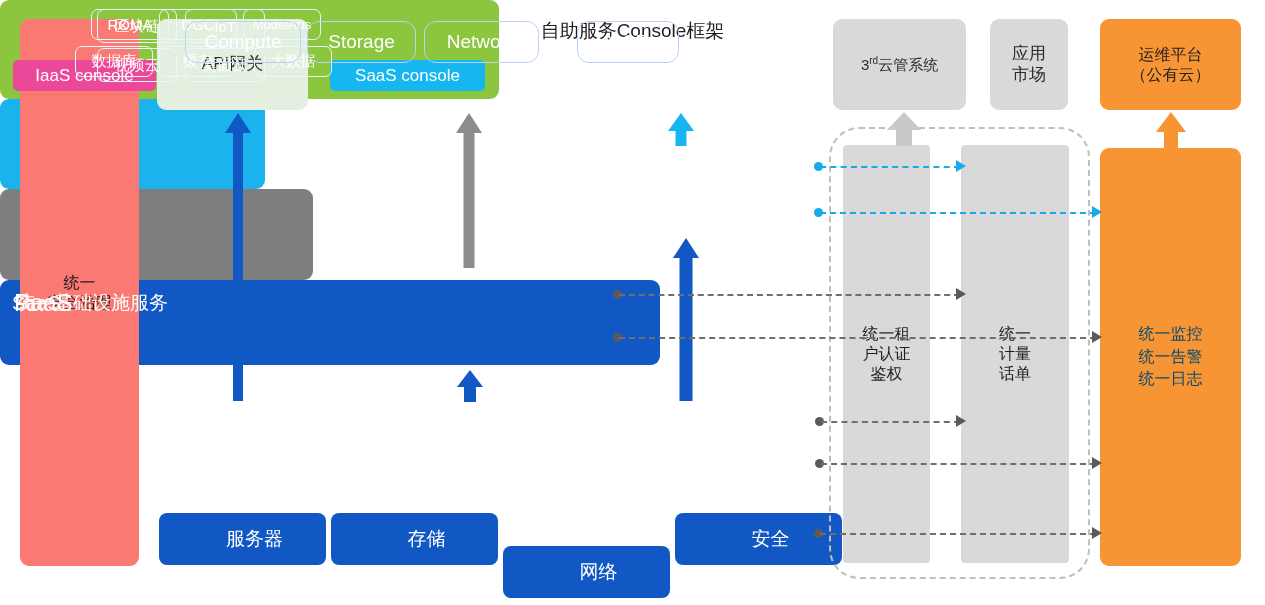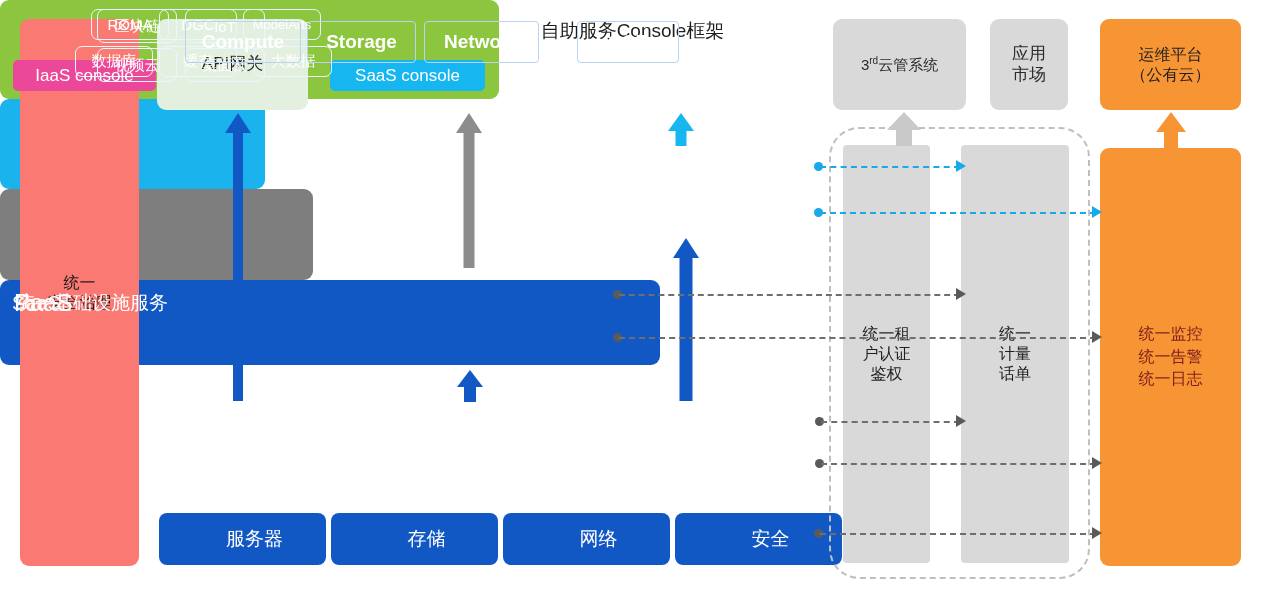--- a/index.html
+++ b/index.html
@@ -45,47 +45,47 @@
   #p-roma{left:91px;top:9px;width:76px;height:29px;}
   #p-dgc{left:159px;top:9px;width:76px;height:29px;}
   #p-modelarts{left:243px;top:9px;width:76px;height:29px;font-size:13px;}
   #p-db{left:75px;top:46px;width:76px;height:29px;}
   #p-cache{left:159px;top:46px;width:76px;height:29px;}
   #p-bigdata{left:254px;top:46px;width:76px;height:29px;}
 
   
   #infra{left:159px;top:401px;width:660px;height:85px;background:#1158C4;border-radius:9px;display:block;}
   #infra .lbl{position:absolute;left:16px;top:50%;transform:translateY(-50%);font-size:19px;color:#fff;}
-  .ipill{position:absolute;top:21px;height:40px;border:1.6px solid #b9d3f4;border-radius:4px;
-         display:flex;align-items:center;justify-content:center;color:#fff;font-size:19px;font-weight:bold;}
+  .ipill{position:absolute;top:21px;height:40px;border:1.6px solid #b9d3f4;border-radius:12px;
+         display:flex;align-items:center;justify-content:center;color:#fff;font-size:19px;}
   #i-compute{left:185px;width:114px;}
   #i-storage{left:307px;width:107px;}
   #i-network{left:424px;width:113px;}
   #i-cce{left:545px;width:100px;margin-left:32px;}
 
   
   .res{position:absolute;top:513px;height:52px;background:#1158C4;color:#fff;font-size:19px;
        border-radius:8px;display:flex;align-items:center;justify-content:center;padding-left:24px;}
   #res0{left:159px;width:143px;}
   #res1{left:331px;width:143px;}
-  #res2{left:503px;width:143px;}
+  #res2{left:503px;width:143px;margin-top:33px;}
   #res3{left:675px;width:143px;}
 
   
   #dashwrap{position:absolute;left:829px;top:127px;width:261px;height:452px;
             border:2.5px dashed #BFBFBF;border-radius:30px;box-sizing:border-box;}
   .gcol{position:absolute;background:#D9D9D9;border-radius:4px;display:flex;align-items:center;
         justify-content:center;text-align:center;font-size:16px;color:#1f1f1f;line-height:1.24;white-space:pre-line;}
   #gcol-auth{left:843px;top:145px;width:87px;height:418px;}
   #gcol-meter{left:961px;top:145px;width:108px;height:418px;}
 
   
   #monitor{position:absolute;left:1100px;top:148px;width:141px;height:418px;background:#F79535;
            border-radius:9px;display:flex;align-items:center;justify-content:center;text-align:center;
-           font-size:16px;color:#7f1d1d;line-height:1.4;white-space:pre-line;}
+           font-size:16px;color:#0c4a6e;line-height:1.4;white-space:pre-line;}
 
   
   .uparrow{position:absolute;}
   .uparrow .shaft{position:absolute;left:50%;transform:translateX(-50%);bottom:0;}
   .uparrow .head{position:absolute;left:50%;transform:translateX(-50%);top:0;width:0;height:0;
                  border-left:13px solid transparent;border-right:13px solid transparent;}
 
   
   .dline{position:absolute;height:0;border-top:2px dashed #6E6E6E;}
   .dline.cyan{border-top-color:#17A9E8;}

